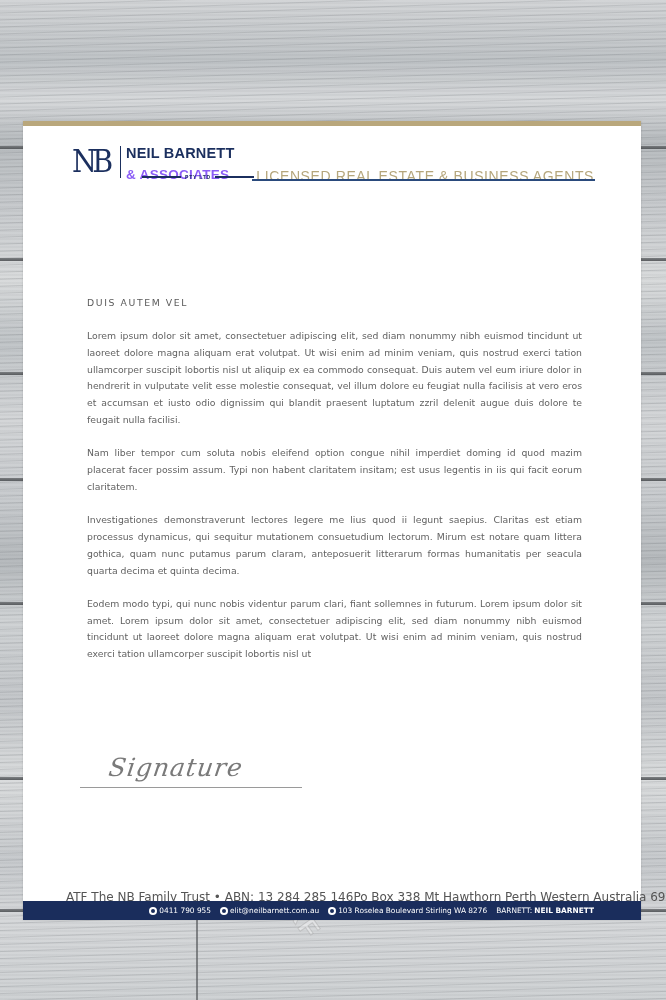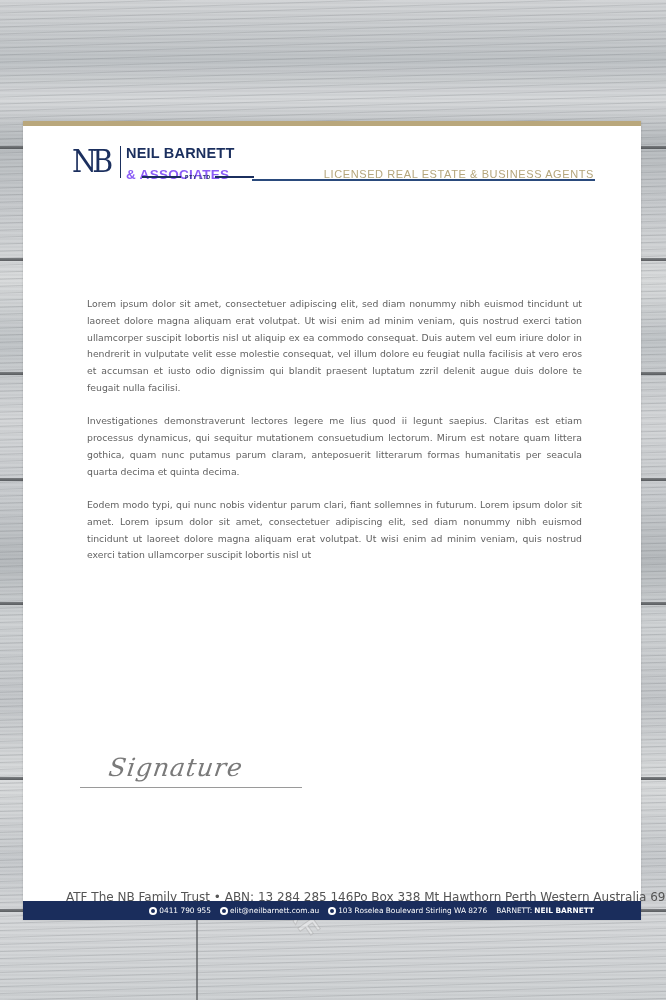--- a/index.html
+++ b/index.html
@@ -94,21 +94,21 @@
     .logo-pty-row .bar { flex: 1; height: 1.5px; background: #1b2f5e; }
     .logo-pty {
       font-family: "Liberation Sans", sans-serif;
       font-size: 5px; line-height: 8px; font-weight: bold;
       color: #1b2f5e; letter-spacing: 0.8px; white-space: nowrap;
     }
 
     .tagline {
       position: absolute; right: 47px; top: 47px;
       font-family: "Liberation Sans", sans-serif;
-      font-size: 11px; letter-spacing: 0.6px;
+      font-size: 14px; letter-spacing: 0.6px;
       color: #b5a67c; white-space: nowrap;
     }
     .header-rule {
       position: absolute; left: 229px; top: 58px; width: 343px; height: 1.5px;
       background: #2a4a7c;
     }
 
     
     .content { position: absolute; left: 64px; top: 175px; width: 495px; }
     .subject {
@@ -200,21 +200,23 @@
       <span class="bar"></span>
       <span class="logo-pty">PTY LTD</span>
       <span class="bar"></span>
     </div>
   </div>
 
   <div class="tagline">LICENSED REAL ESTATE &amp; BUSINESS AGENTS</div>
   <div class="header-rule"></div>
 
   <div class="content">
+    <div class="subject">DUIS AUTEM VEL</div>
     <p class="para">Lorem ipsum dolor sit amet, consectetuer adipiscing elit, sed diam nonummy nibh euismod tinc­idunt ut laoreet dolore magna aliquam erat volutpat. Ut wisi enim ad minim veniam, quis nostrud exerci tation ullamcorper suscipit lobortis nisl ut aliquip ex ea commodo consequat. Duis autem vel eum iriure dolor in hendrerit in vulputate velit esse molestie consequat, vel illum dolore eu feugiat nulla facilisis at vero eros et accumsan et iusto odio dignissim qui blandit praesent lupta­tum zzril delenit augue duis dolore te feugait nulla facilisi.</p>
+    <p class="para">Nam liber tempor cum soluta nobis eleifend option congue nihil imperdiet doming id quod mazim placerat facer possim assum. Typi non habent claritatem insitam; est usus legentis in iis qui facit eorum claritatem.</p>
     <p class="para">Investigationes demonstraverunt lectores legere me lius quod ii legunt saepius. Claritas est etiam processus dynamicus, qui sequitur mutationem consuetudium lectorum. Mirum est notare quam littera gothica, quam nunc putamus parum claram, anteposuerit litterarum formas hu­manitatis per seacula quarta decima et quinta decima.</p>
     <p class="para">Eodem modo typi, qui nunc nobis videntur parum clari, fiant sollemnes in futurum. Lorem ipsum dolor sit amet. Lorem ipsum dolor sit amet, consectetuer adipiscing elit, sed diam nonummy nibh euismod tincidunt ut laoreet dolore magna aliquam erat volutpat. Ut wisi enim ad minim veniam, quis nostrud exerci tation ullamcorper suscipit lobortis nisl ut</p>
   </div>
 
   <div class="signature">Signature</div>
   <div class="sig-line"></div>
 
   <div class="footer-top">
     <span>ATF The NB Family Trust • ABN: 13 284 285 146</span>
     <span>Po Box 338 Mt Hawthorn Perth Western Australia 6915</span>

